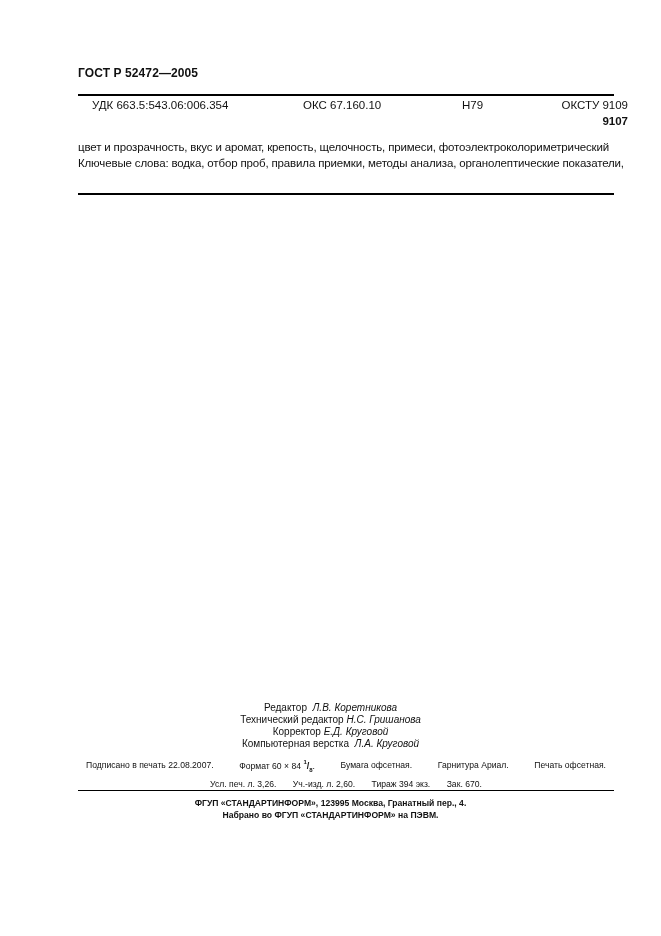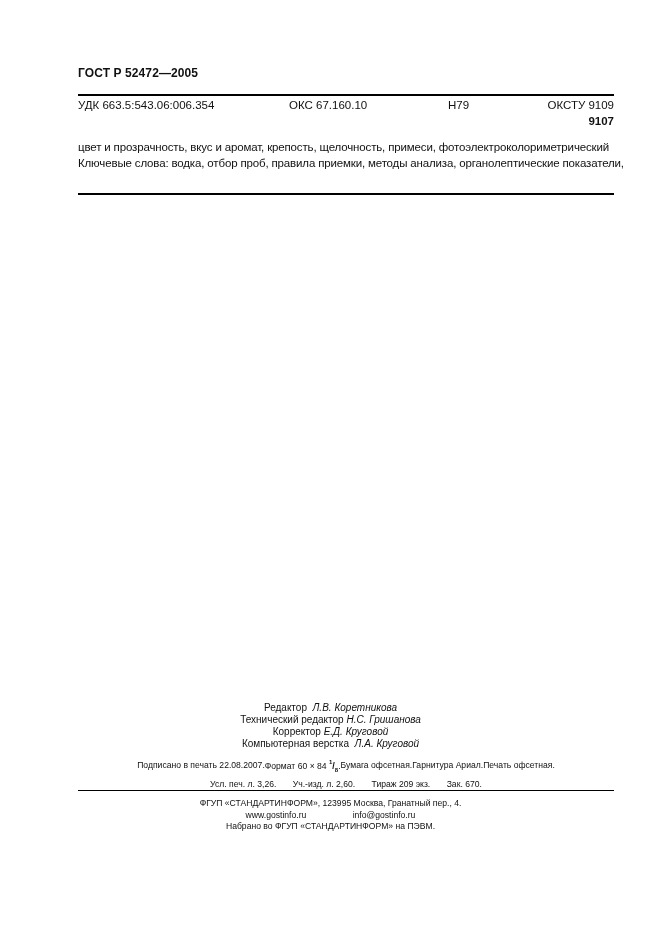--- a/index.html
+++ b/index.html
@@ -6,46 +6,46 @@
     body {
       width: 661px; height: 936px; position: relative; overflow: hidden;
       font-family: "Liberation Sans", sans-serif; color: #111111;
     }
     .abs { position: absolute; }
     .title {
       left: 78px; top: 66px; font-size: 12px; font-weight: bold; letter-spacing: 0.1px;
     }
     .rule { position: absolute; left: 78px; width: 536px; height: 1px; background: #000; }
     .rule.thick { height: 1.5px; }
-    .meta-row { position: absolute; top: 99px; left: 78px; width: 536px; height: 30px; font-size: 11.5px; }
+    .meta-row { position: absolute; top: 99px; left: 92px; width: 536px; height: 30px; font-size: 11.5px; }
     .meta-row span { position: absolute; top: 0; white-space: nowrap; }
     .m-udk { left: 0; }
     .m-oks { left: 211px; }
     .m-h { left: 370px; }
     .m-okstu { right: 0; text-align: right; }
     .m-okstu2 { right: 0; top: 16px !important; text-align: right; font-weight: bold; }
     .keywords {
       left: 78px; top: 140px; width: 540px; font-size: 11.5px; line-height: 15.5px;
       letter-spacing: -0.15px;
     }
     .kw-line { display: block; white-space: nowrap; }
     .credits {
       left: 0; width: 661px; top: 702px; text-align: center; font-size: 10px; line-height: 12px;
     }
     .credits .row { display: block; }
     .credits i { font-style: italic; }
     .print-info { position: absolute; left: 86px; width: 520px; top: 760px; font-size: 8.6px; }
-    .print-info .line1 { display: flex; justify-content: center; white-space: nowrap; }
+    .print-info .line1 { display: flex; justify-content: space-between; white-space: nowrap; }
     .print-info .line2 { text-align: center; margin-top: 6px; white-space: nowrap; }
     .print-info .line2 span { margin: 0 7px; }
     .frac { font-size: 9px; font-weight: bold; position: relative; }
     .frac sup { font-size: 6px; position: relative; top: -1px; }
     .frac sub { font-size: 6px; }
     .footer {
-      left: 0; width: 661px; top: 798px; text-align: center; font-size: 8.6px; line-height: 11.5px;
+      left: 0; width: 661px; top: 798px; text-align: center; font-size: 8.6px; line-height: 11.5px; font-weight: bold;
     }
     .footer .row { display: block; white-space: nowrap; }
     .footer .web span { margin: 0 22px; }
   </style>
 </head>
 <body>
 
 <div class="abs title">ГОСТ Р 52472—2005</div>
 
 <div class="rule thick" style="top:94px;"></div>
@@ -91,27 +91,23 @@
       <span>Формат 60 × 84</span>
       <span class="frac"><sup>1</sup>/<sub>8</sub></span>.
     </span>
     <span>Бумага офсетная.</span>
     <span>Гарнитура Ариал.</span>
     <span>Печать офсетная.</span>
   </div>
   <div class="line2">
     <span>Усл. печ. л. 3,26.</span>
     <span>Уч.-изд. л. 2,60.</span>
-    <span>Тираж  209 экз.</span>
+    <span>Тираж  394 экз.</span>
     <span>Зак. 670.</span>
   </div>
 </div>
 
 <div class="rule" style="top:790px;"></div>
 
 <div class="abs footer">
   <span class="row">ФГУП «СТАНДАРТИНФОРМ», 123995 Москва, Гранатный пер., 4.</span>
-  <span class="row web">
-    <span>www.gostinfo.ru</span>
-    <span>info@gostinfo.ru</span>
-  </span>
   <span class="row">Набрано во ФГУП «СТАНДАРТИНФОРМ» на ПЭВМ.</span>
 </div>
 
 </body></html>

